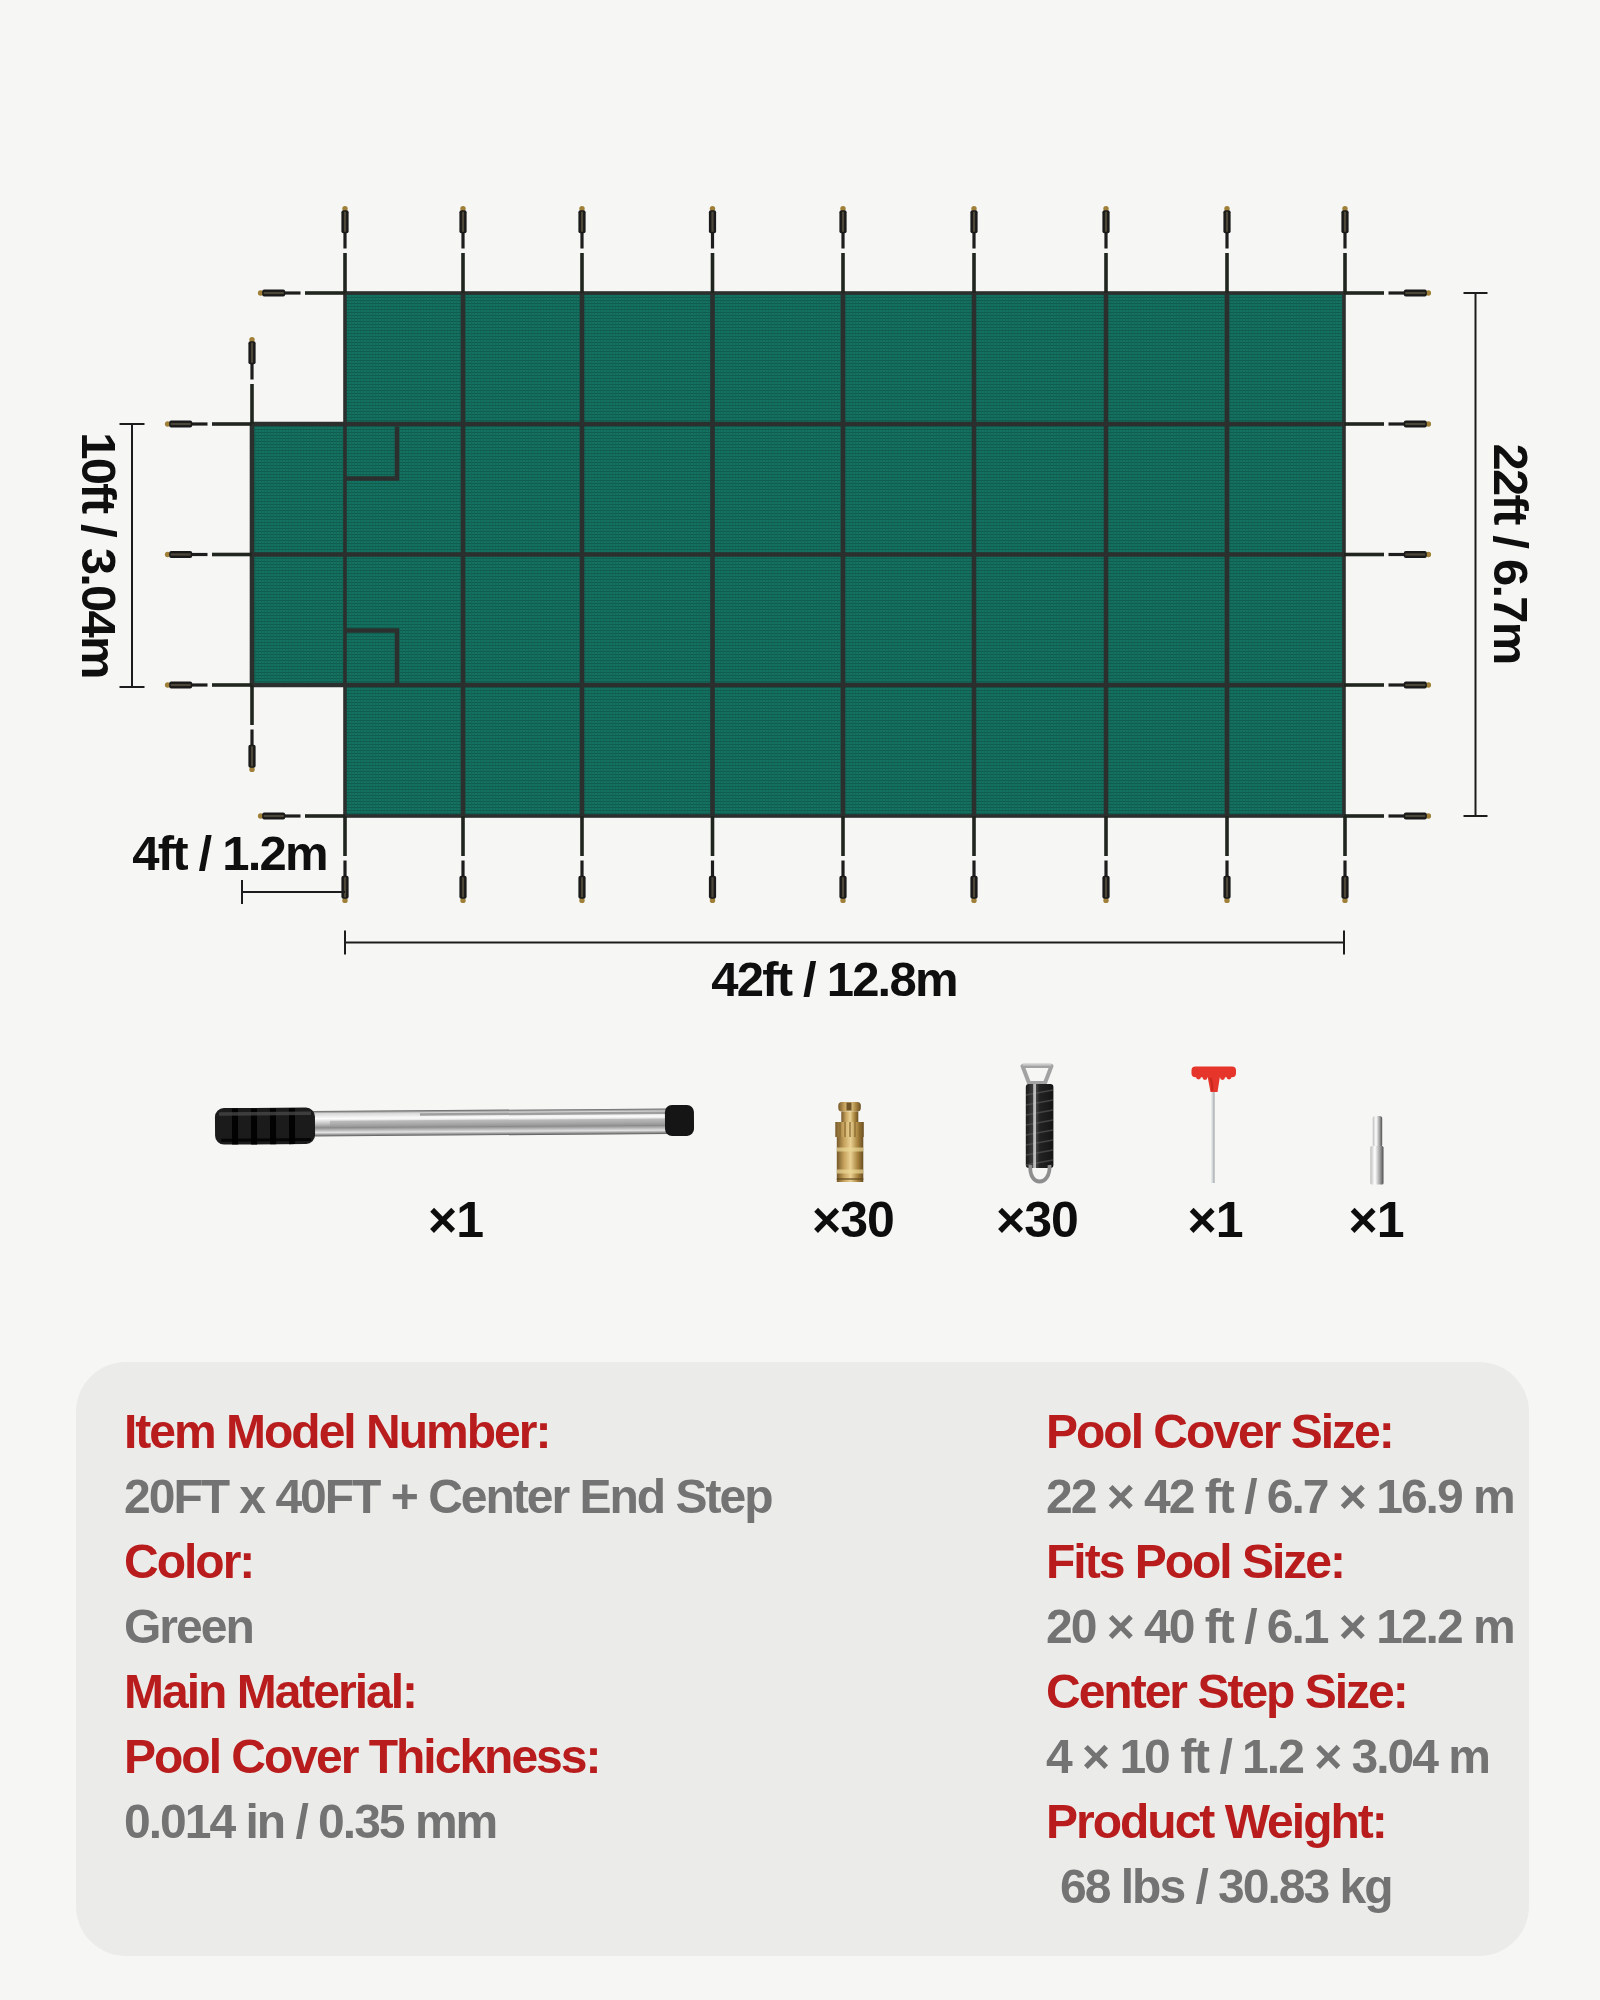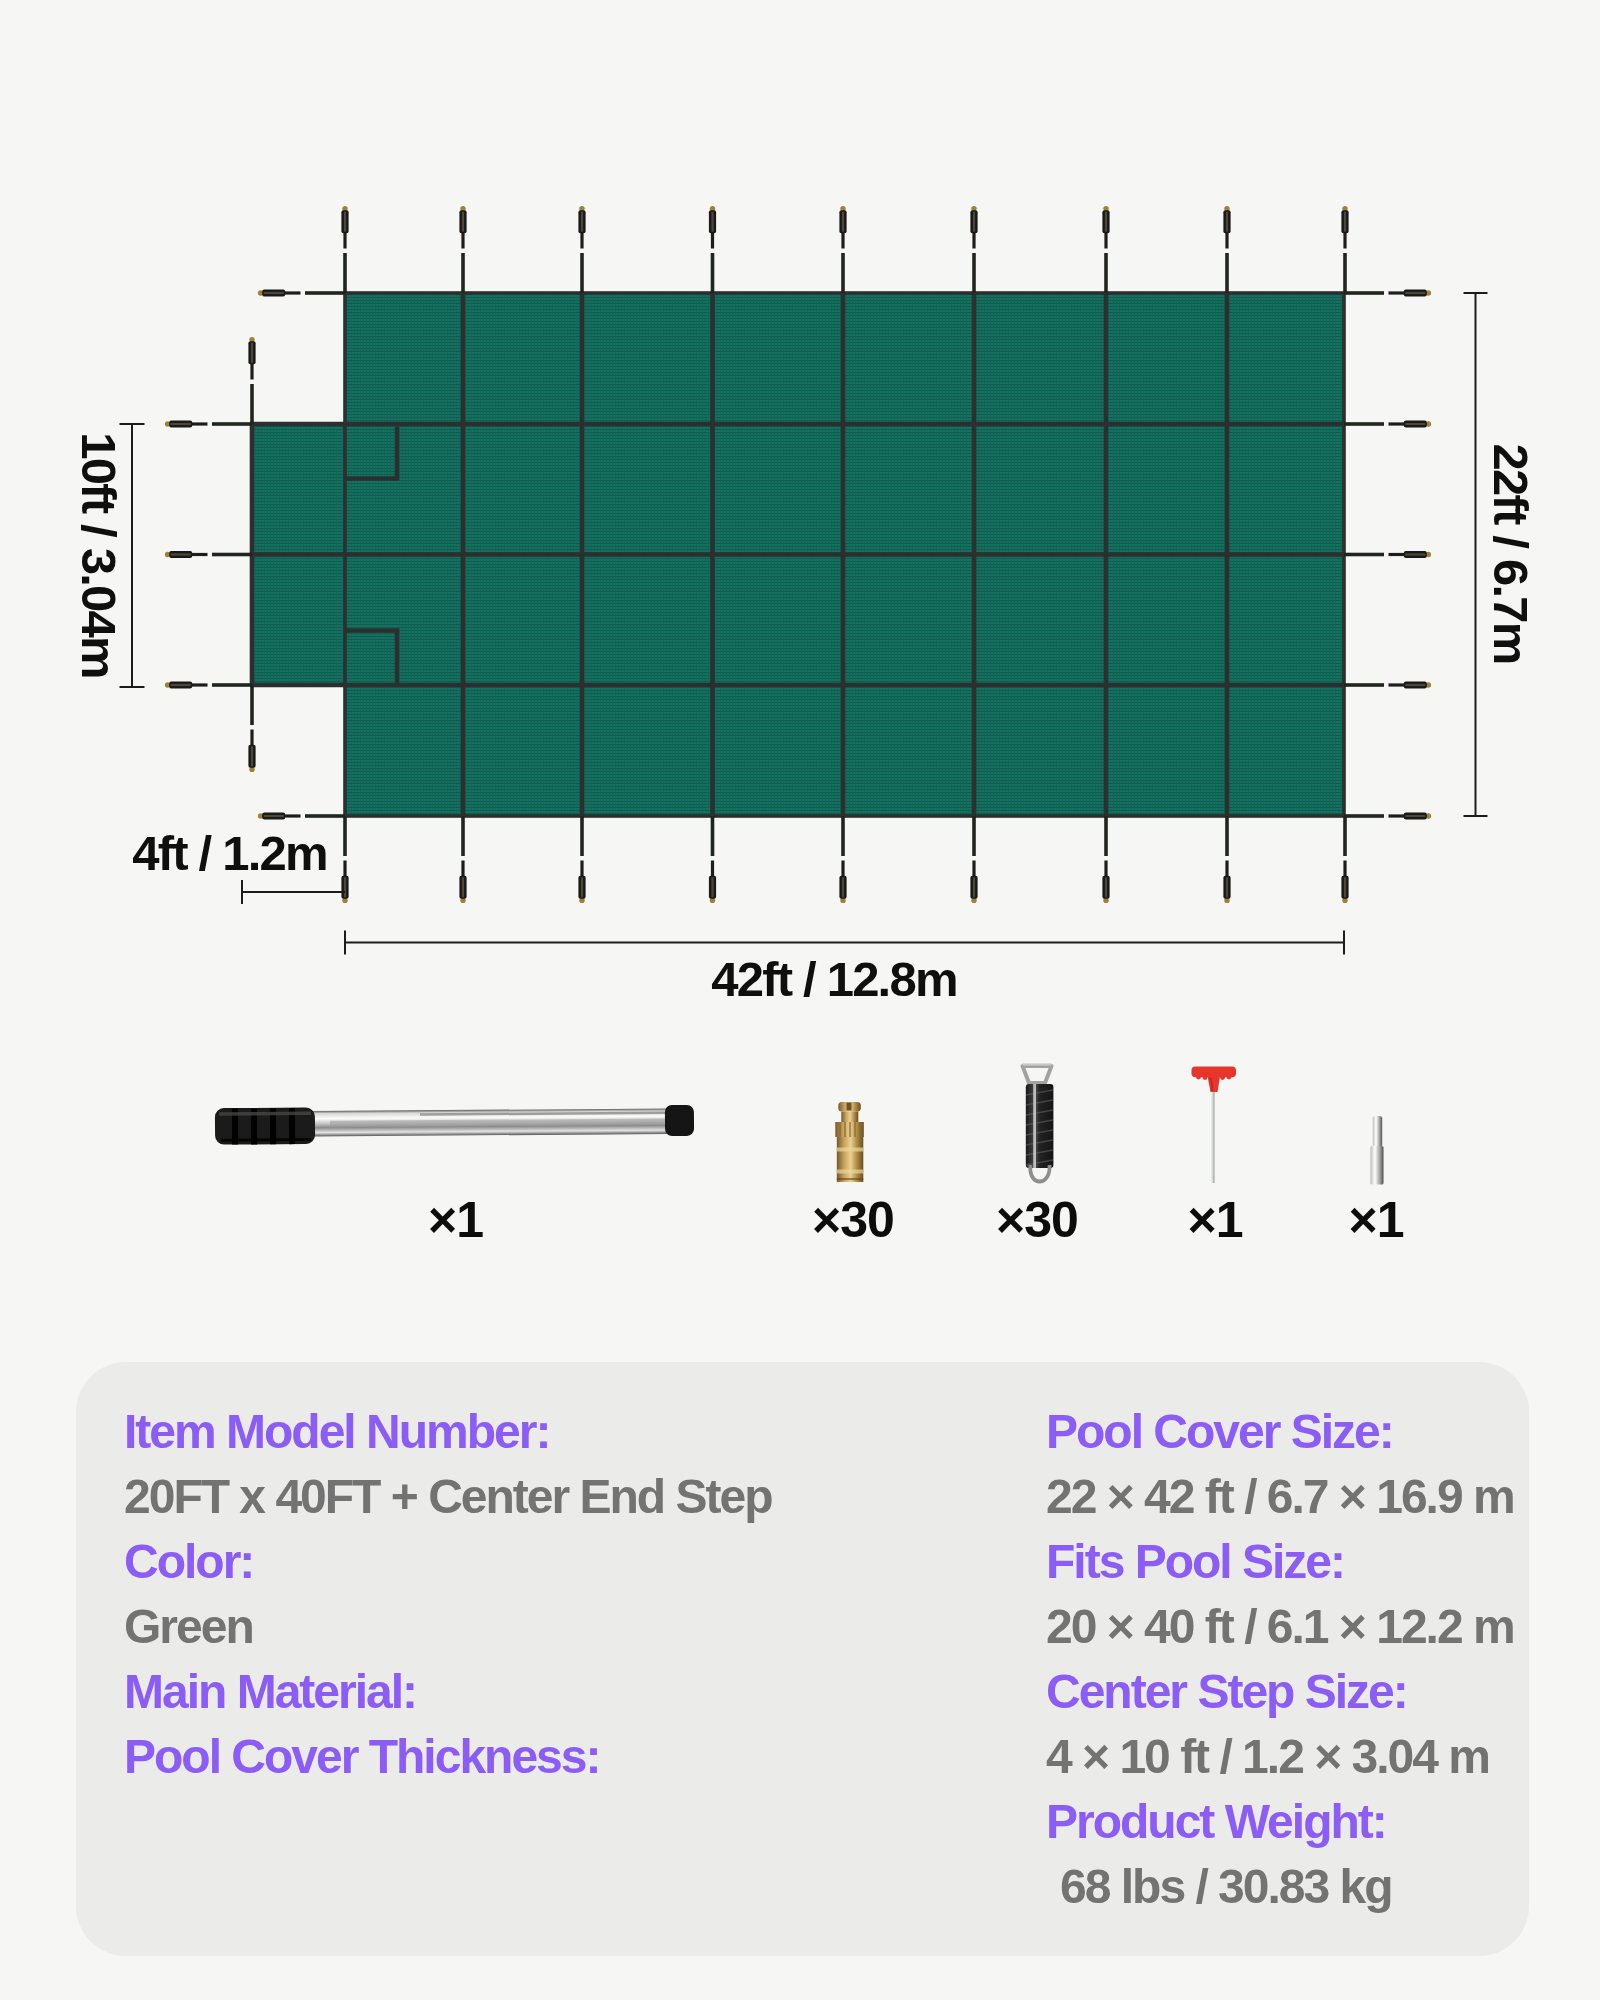--- a/index.html
+++ b/index.html
@@ -1,21 +1,21 @@
 <!DOCTYPE html>
 <html><head>
 <meta charset="utf-8">
 <style>
   html,body{margin:0;padding:0;}
   body{width:1600px;height:2000px;background:#f6f6f4;font-family:"Liberation Sans",sans-serif;position:relative;overflow:hidden;}
   .panel{position:absolute;left:76px;top:1362px;width:1453px;height:594px;border-radius:50px;background:#ebebe9;}
   .col{position:absolute;top:1399px;}
   .colL{left:124px;}
   .colR{left:1046px;}
-  .ln{height:65px;line-height:65px;font-size:48px;font-weight:bold;letter-spacing:-2px;white-space:nowrap;color:#8b5cf6;}
+  .ln{height:65px;line-height:65px;font-size:48px;font-weight:bold;letter-spacing:-2px;white-space:nowrap;color:#b91c1c;}
   .or{color:#737373;}
 </style>
 </head>
 <body>
 
 <svg width="1600" height="1260" viewBox="0 0 1600 1260" style="position:absolute;left:0;top:0;">
 <defs>
   <pattern id="mesh" width="3" height="3" patternUnits="userSpaceOnUse">
     <rect width="3" height="3" fill="#147263"></rect>
     <rect width="3" height="1" fill="#105c4c"></rect>
@@ -231,20 +231,21 @@
 
 <div class="panel"></div>
 
 <div class="col colL">
   <div class="ln">Item Model Number:</div>
   <div class="ln or">20FT x 40FT + Center End Step</div>
   <div class="ln">Color:</div>
   <div class="ln or">Green</div>
   <div class="ln">Main Material:</div>
   <div class="ln">Pool Cover Thickness:</div>
+  <div class="ln or">0.014 in / 0.35 mm</div>
 </div>
 
 <div class="col colR">
   <div class="ln">Pool Cover Size:</div>
   <div class="ln or">22 × 42 ft / 6.7 × 16.9 m</div>
   <div class="ln">Fits Pool Size:</div>
   <div class="ln or">20 × 40 ft / 6.1 × 12.2 m</div>
   <div class="ln">Center Step Size:</div>
   <div class="ln or">4 × 10 ft / 1.2 × 3.04 m</div>
   <div class="ln">Product Weight:</div>

